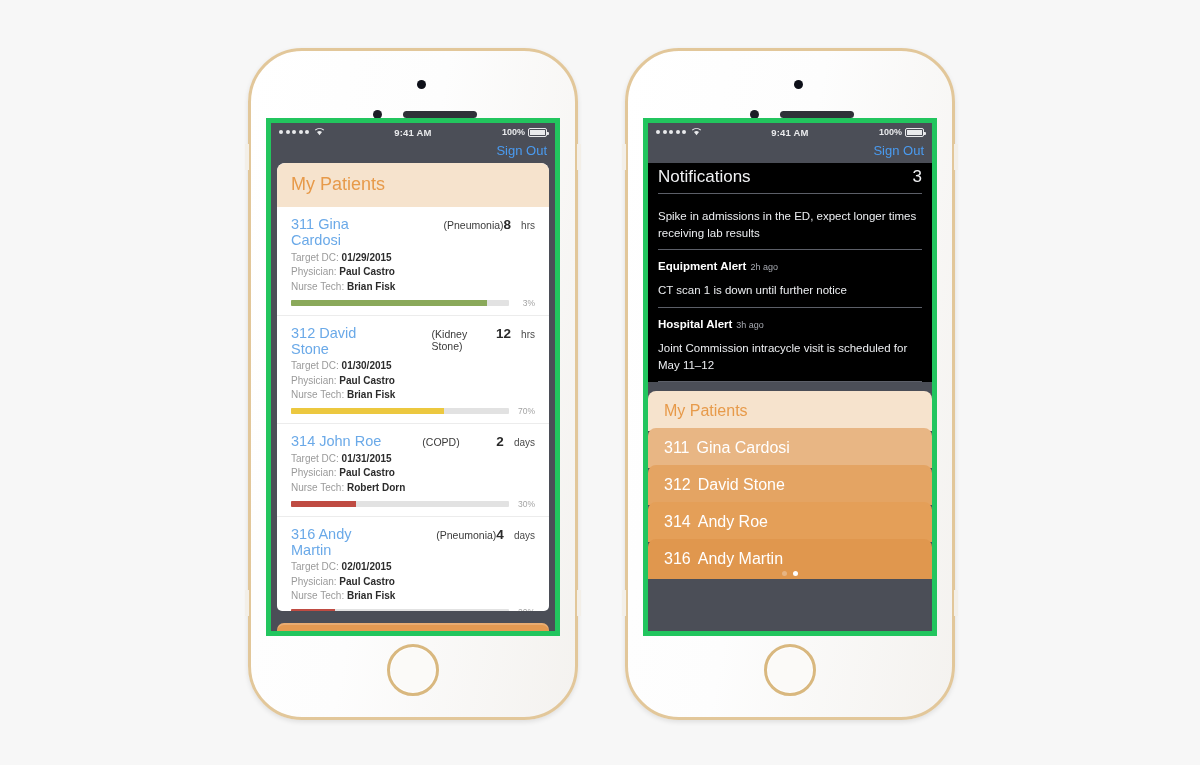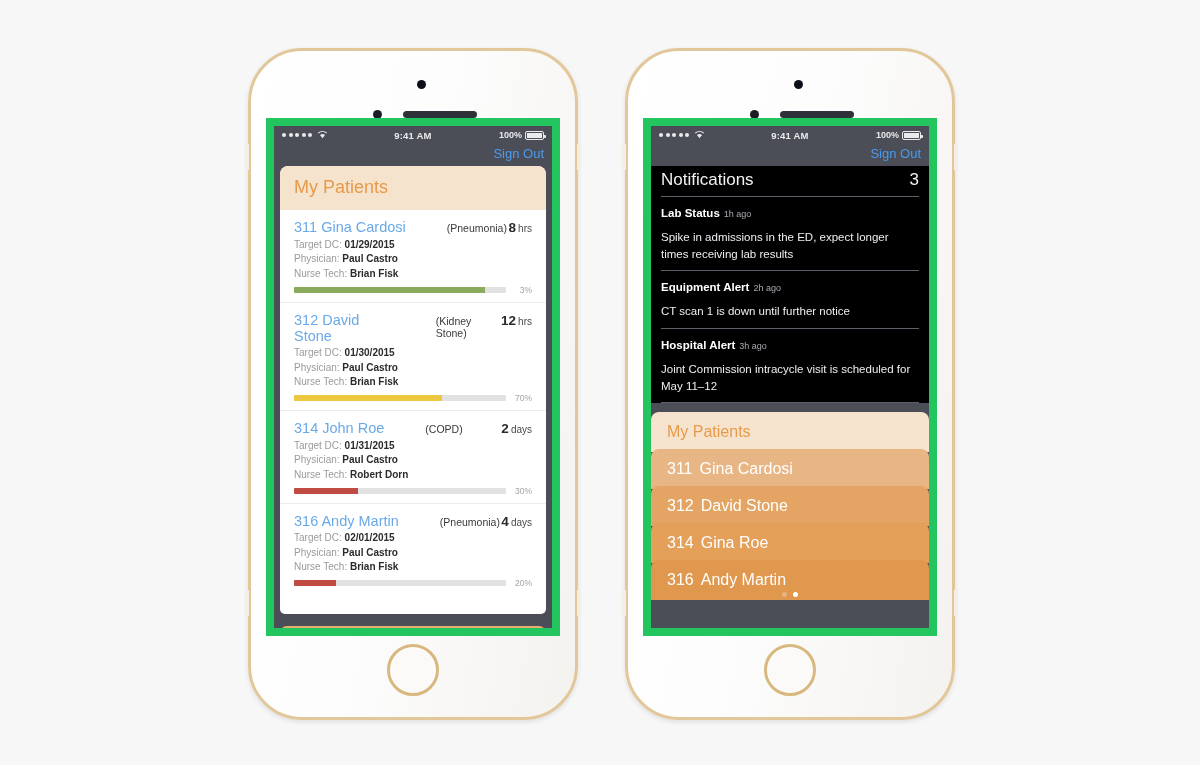--- a/index.html
+++ b/index.html
@@ -41,21 +41,21 @@
     width:52px; height:52px; border-radius:50%;
     background:#fbfaf8;
     border:3px solid #d9b87f;
     box-shadow:inset 0 0 0 1px rgba(255,255,255,.8);
   }
 
   .screen {
     position:absolute; left:18px; top:70px;
     width:294px; height:518px;
     background:#4b4e57; overflow:hidden;
-    border:8px solid #22c55e;
+    border:5px solid #22c55e;
   }
 
   
   .statusbar {
     height:18px; background:#4b4e57; color:#e9eaec;
     display:flex; align-items:center; padding:0 8px; font-size:9px;
     position:relative;
   }
   .dots { display:flex; gap:2.5px; align-items:center; }
   .dots i { width:4px; height:4px; border-radius:50%; background:#e9eaec; display:block; }
@@ -82,21 +82,21 @@
     border-radius:8px 8px 0 0;
   }
   .card-head h1 { color:#e79a4a; font-size:18px; font-weight:normal; }
 
   .patient { padding:9px 14px 7px; border-bottom:1px solid #ececec; }
   .patient:last-child { border-bottom:none; }
   .p-top { display:flex; align-items:baseline; }
   .p-name { color:#6aa9e8; font-size:14.5px; }
   .p-diag { color:#3a3a3a; font-size:10.5px; margin-left:5px;padding-left:36px; }
   .p-time { margin-left:auto; font-size:13.5px; color:#2b2b2b; font-weight:bold; }
-  .p-time em { font-style:normal; font-size:10px; font-weight:normal; color:#4a4a4a; margin-left:2px;}
+  .p-time em { font-style:normal; font-size:10px; font-weight:normal; color:#4a4a4a; margin-left:10px;}
   .p-row { font-size:10px; color:#9a9a9a; margin-top:3.5px; }
   .p-row b { color:#2b2b2b; font-weight:bold; }
 
   .bar-wrap { display:flex; align-items:center; margin-top:6px; }
   .bar { flex:1; height:6px; background:#e2e2e2; border-radius:1px; overflow:hidden; }
   .bar i { display:block; height:100%; }
   .bar-pct { font-size:8.5px; color:#a3a3a3; width:26px; text-align:right; }
 
   .peek {
     position:absolute; left:6px; right:6px; bottom:0; height:40px;
@@ -299,42 +299,41 @@
         <span class="signout">Sign Out</span>
       </div>
 
       <div class="notif-wrap">
         <div class="notif-head">
           <h2>Notifications</h2>
           <span class="notif-count">3</span>
         </div>
         <div id="notif-list">
             <div class="notif">
-              <div><span class="n-title">Lab Status</span><span class="n-ago">1h ago</span></div>
               <div class="n-text">Spike in admissions in the ED, expect longer times receiving lab results</div>
             </div>
             <div class="notif">
               <div><span class="n-title">Equipment Alert</span><span class="n-ago">2h ago</span></div>
               <div class="n-text">CT scan 1 is down until further notice</div>
             </div>
             <div class="notif">
               <div><span class="n-title">Hospital Alert</span><span class="n-ago">3h ago</span></div>
               <div class="n-text">Joint Commission intracycle visit is scheduled for May 11–12</div>
             </div>
           </div>
       </div>
 
       <div class="stack">
         <div class="stack-row head">
           <span>My Patients</span>
         </div>
         <div id="stack-list">
             <div class="stack-row" style="background: rgb(232, 182, 132);"><span class="num">311</span><span>Gina Cardosi</span></div>
             <div class="stack-row" style="background: rgb(228, 164, 99);"><span class="num">312</span><span>David Stone</span></div>
-            <div class="stack-row" style="background: rgb(228, 159, 88);"><span class="num">314</span><span>Gina Roe</span></div>
+            <div class="stack-row" style="background: rgb(228, 159, 88);"><span class="num">314</span><span>Andy Roe</span></div>
             <div class="stack-row" style="background: rgb(224, 151, 78);"><span class="num">316</span><span>Andy Martin</span></div>
           </div>
         <div class="pager2">
           <i></i>
           <i class="on"></i>
         </div>
       </div>
 
     </div>
   </div>

